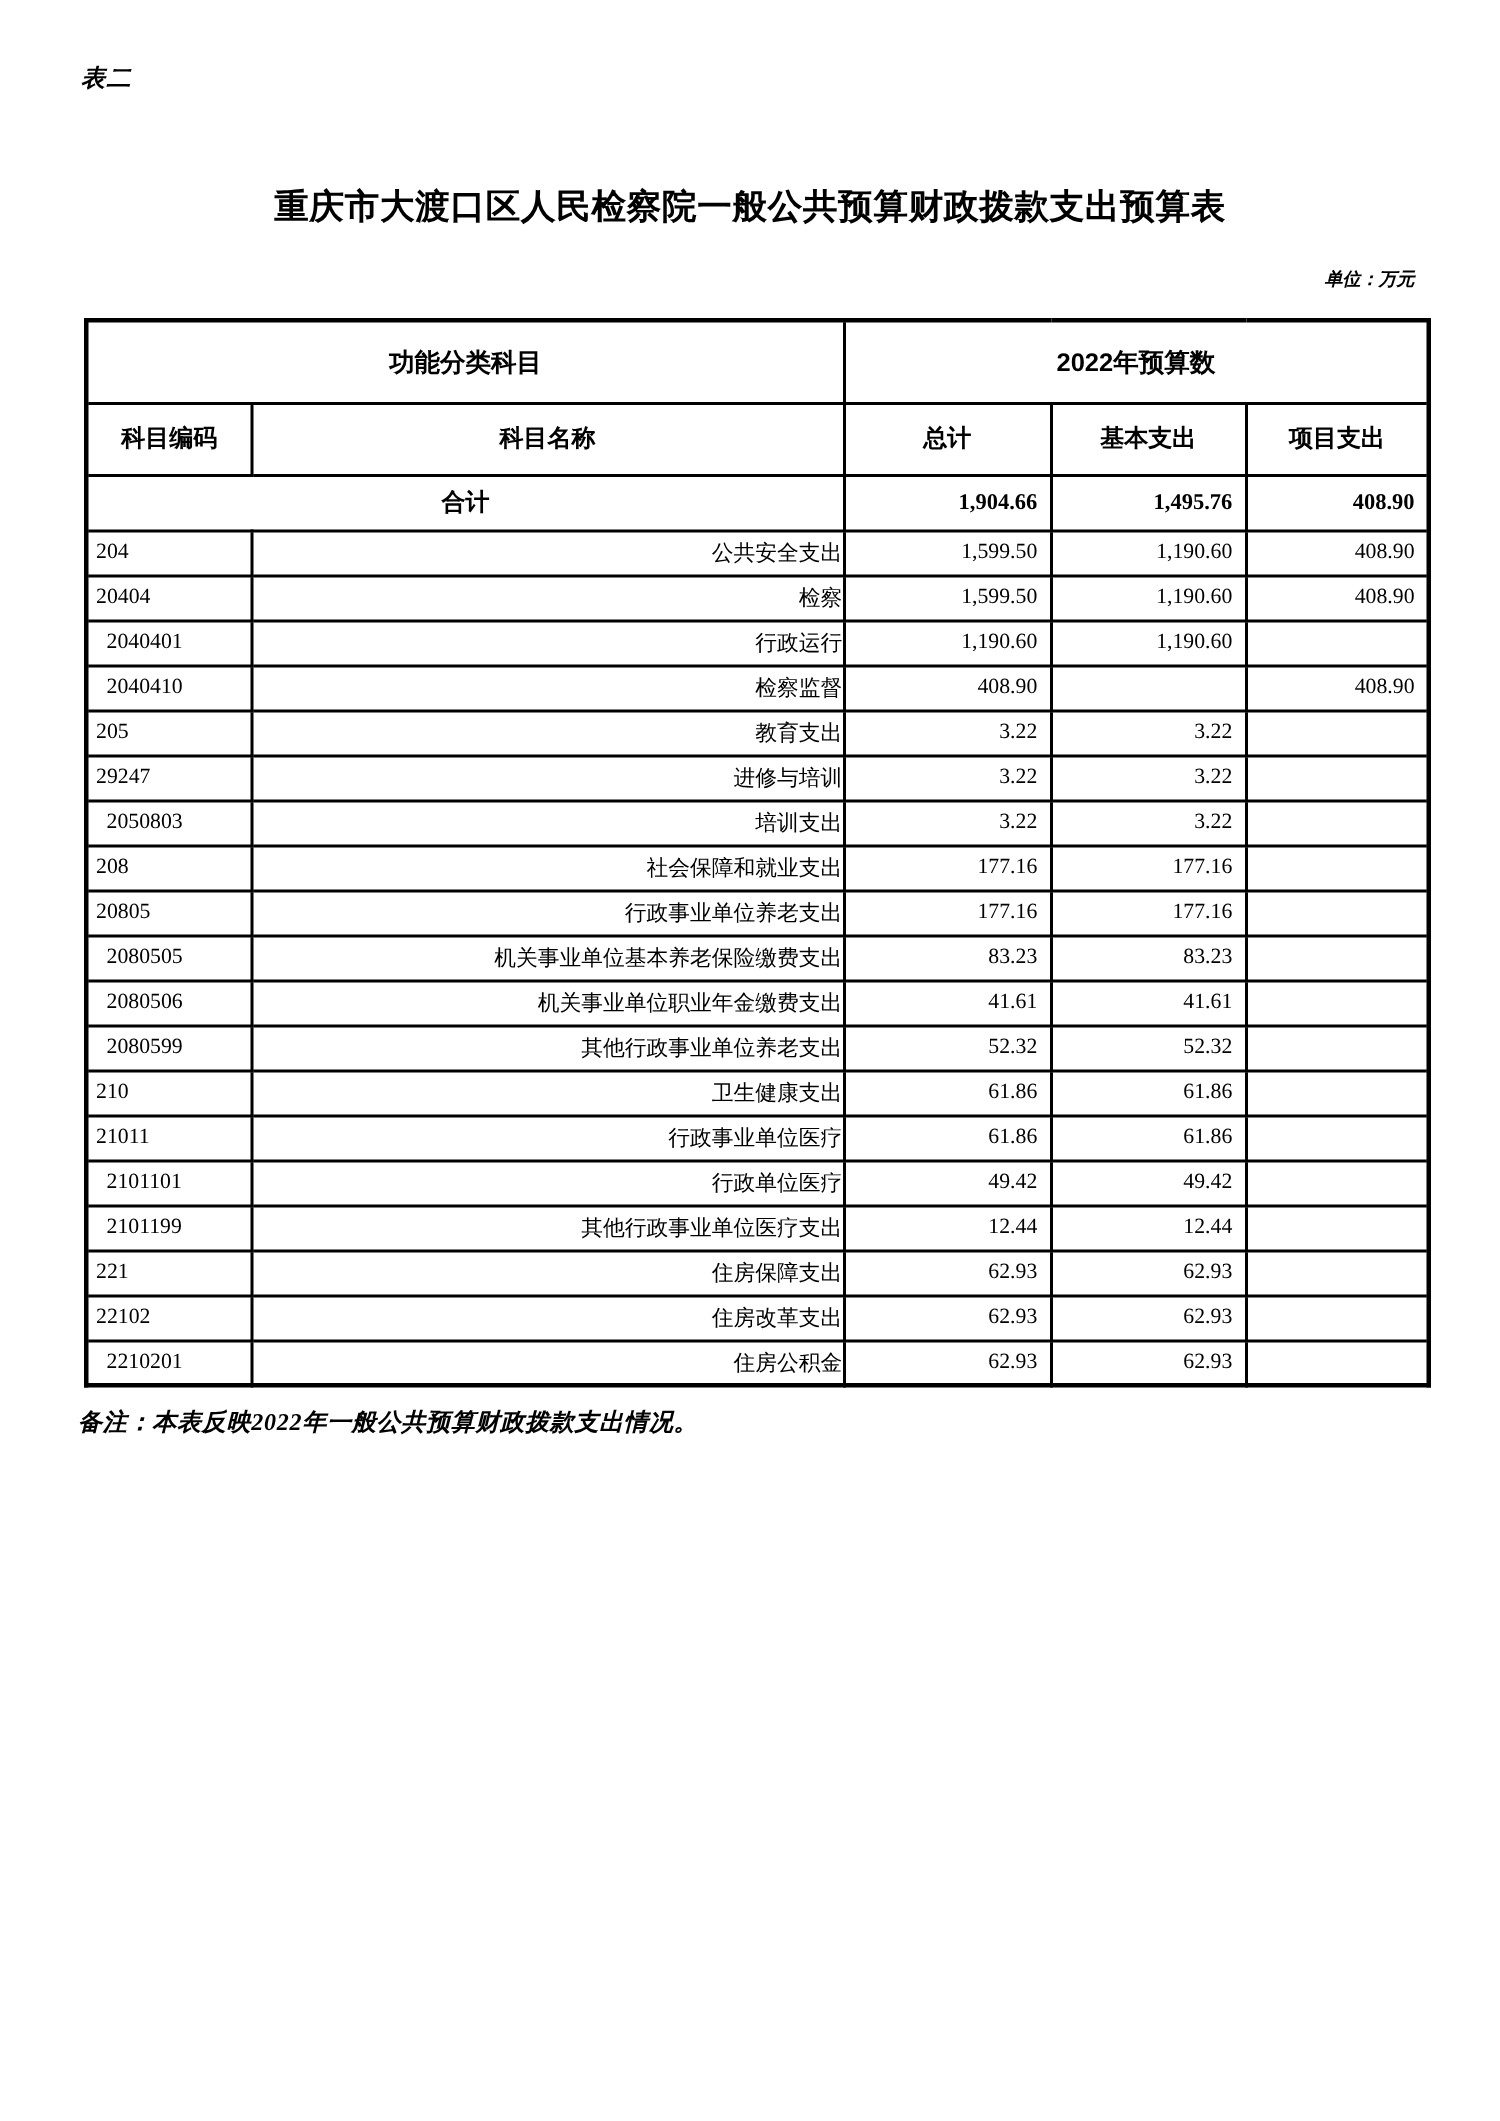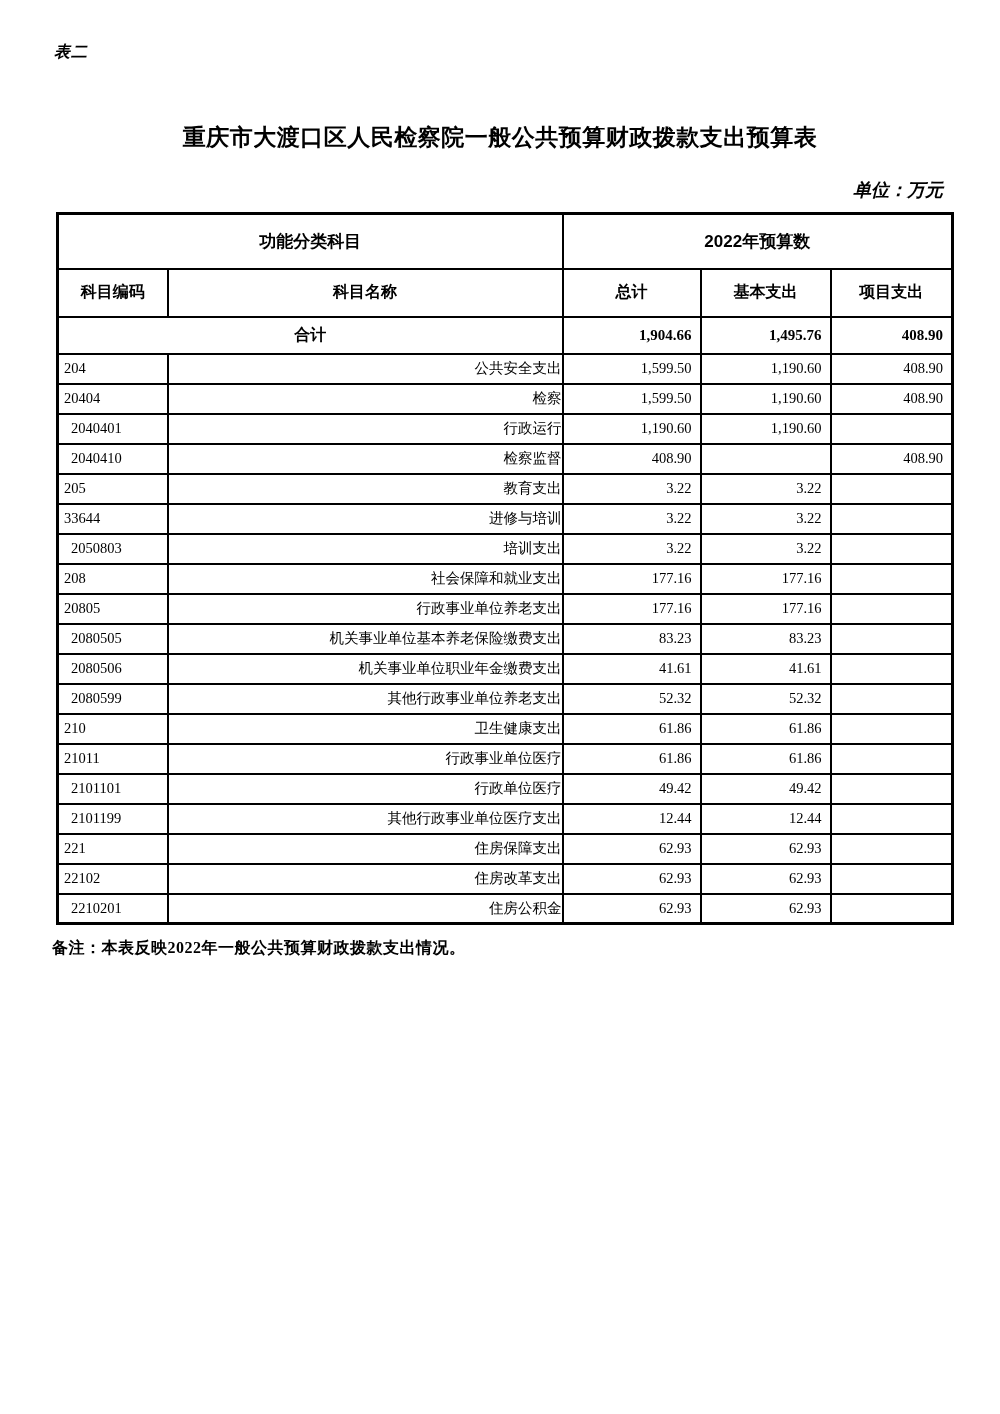--- a/index.html
+++ b/index.html
@@ -33,21 +33,21 @@
     text-align: center;
     font-size: 23px;
     font-weight: bold;
     letter-spacing: 0.5px;
     margin-top: 16px;
   }
   .unit-label {
     position: absolute;
     right: 57px;
     top: 178px;
-    font-size: 18px;
+    font-size: 12px;
     font-style: italic;
     font-weight: 600;
   }
   table.budget {
     position: absolute;
     left: 56px;
     top: 212px;
     width: 895px;
     border-collapse: collapse;
     table-layout: fixed;
@@ -91,20 +91,21 @@
   td.code { text-align: left; padding-left: 5px; }
   td.code.lv3 { padding-left: 12px; }
   td.name { text-align: right; padding-left: 6px; }
   td.name.lv2 { padding-left: 10px; }
   td.name.lv3 { padding-left: 17px; }
   .note {
     position: absolute;
     left: 52px;
     top: 938px;
     font-size: 16px;
+    font-style: italic;
     font-weight: 600;
     letter-spacing: 0.5px;
   }
 </style>
 </head>
 <body>
 
 <div class="page">
 
   <div class="corner-label">表二</div>
@@ -168,21 +169,21 @@
       <td class="num">408.90</td>
     </tr>
         <tr class="data-row">
       <td class="code lv1">205</td>
       <td class="name lv1">教育支出</td>
       <td class="num">3.22</td>
       <td class="num">3.22</td>
       <td class="num"></td>
     </tr>
         <tr class="data-row">
-      <td class="code lv2">33644</td>
+      <td class="code lv2">29247</td>
       <td class="name lv2">进修与培训</td>
       <td class="num">3.22</td>
       <td class="num">3.22</td>
       <td class="num"></td>
     </tr>
         <tr class="data-row">
       <td class="code lv3">2050803</td>
       <td class="name lv3">培训支出</td>
       <td class="num">3.22</td>
       <td class="num">3.22</td>

